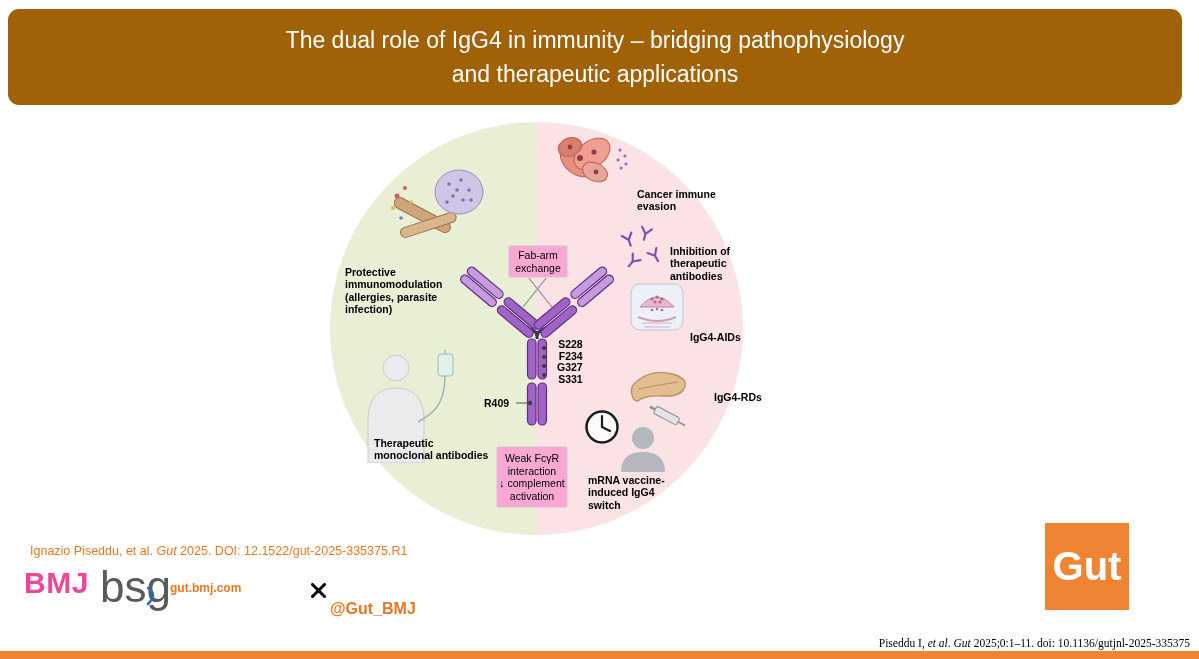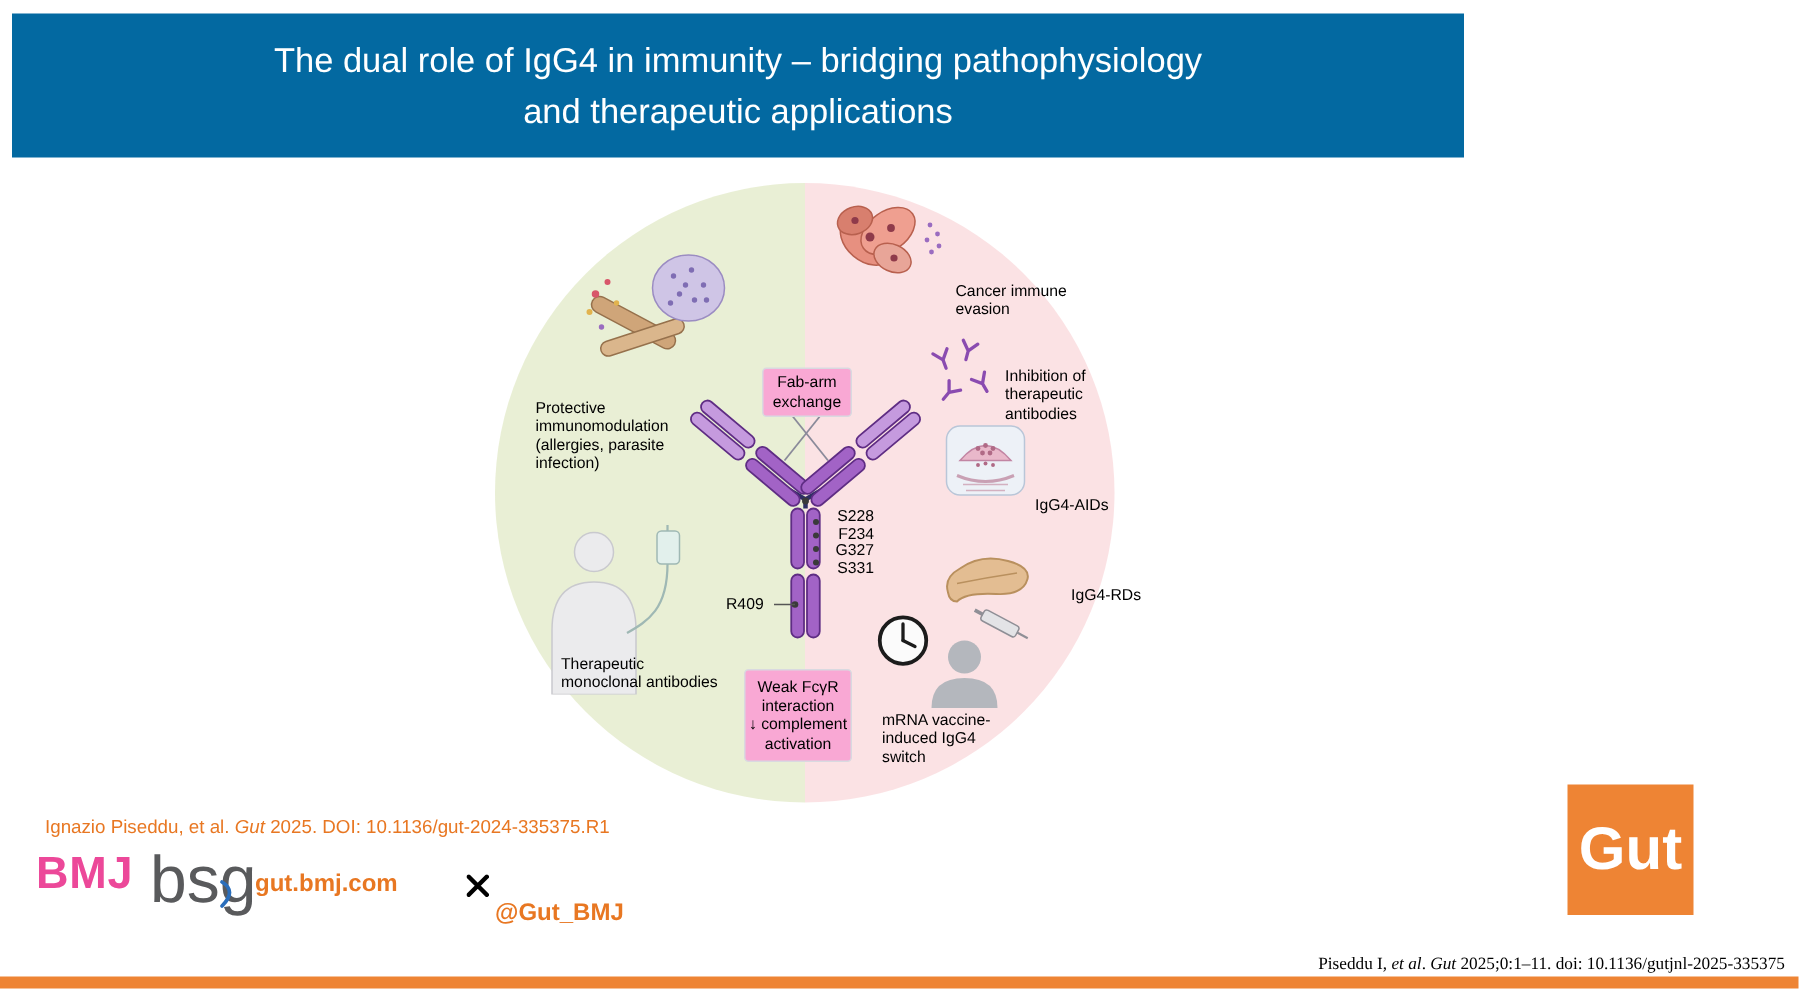--- a/index.html
+++ b/index.html
@@ -5,38 +5,38 @@
   * { margin:0; padding:0; box-sizing:border-box; }
   html,body { background:#fff; }
   body {
     width:1199px; height:659px; position:relative; overflow:hidden;
     font-family:"Liberation Sans", sans-serif; color:#000;
   }
   .pre { white-space:pre-line; }
 
   
   #banner {
-    position:absolute; left:8px; top:9px; width:968px; height:96px;
-    background:#0369a1; display:flex; align-items:center; justify-content:center;
+    position:absolute; left:8px; top:9px; width:1174px; height:96px;
+    background:#a16207; display:flex; align-items:center; justify-content:center;border-radius:11px;
   }
   #banner-title {
     color:#fff; font-size:23px; line-height:1.5; text-align:center; font-weight:400;
   }
 
   
   #circle {
     position:absolute; left:330px; top:122px; width:413px; height:413px;
     border-radius:50%;
     background:linear-gradient(90deg, #e9efd5 0 50%, #fbe2e4 50% 100%);
   }
 
   
-  .lbl { position:absolute; font-size:10.5px; line-height:1.17; color:#000; }
-
-  #lbl-protective  { left:357px; top:266px; }
+  .lbl { position:absolute; font-size:10.5px; line-height:1.17; color:#000;font-weight:bold; }
+
+  #lbl-protective  { left:345px; top:266px; }
   #lbl-therapeutic { left:374px; top:437px; }
   #lbl-cancer      { left:637px; top:188px; }
   #lbl-inhibition  { left:670px; top:245px; }
   #lbl-aids        { left:690px; top:331px; }
   #lbl-rds         { left:690px; top:391px;margin-left:24px; }
   #lbl-mrna        { left:588px; top:474px; }
   #lbl-r409        { left:484px; top:397px; }
 
   #res-stack { left:557px; top:339px;text-align:right; }
   #res-stack div { line-height:11.7px; }
@@ -69,21 +69,21 @@
   #bmj-logo {
     position:absolute; left:24px; top:566px; font-size:30px; font-weight:bold;
     color:#ec4899; letter-spacing:0.5px;
   }
   #bsg-logo {
     position:absolute; left:100px; top:562px; font-size:44px; font-weight:300;
     color:#595a5c;
   }
   #bsg-swash { position:absolute; left:146px; top:586px; width:14px; height:20px; }
   #website {
-    position:absolute; left:170px; top:581px; font-size:16px; font-weight:bold; color:#e87722;
+    position:absolute; left:170px; top:581px; font-size:12px; font-weight:bold; color:#e87722;
   }
   #x-logo { position:absolute; left:311px; top:583px; width:15px; height:15px; }
   #x-handle {
     position:absolute; left:330px; top:600px; font-size:16px; font-weight:bold; color:#e87722;
   }
   #gut-box {
     position:absolute; left:1045px; top:523px; width:84px; height:87px;
     background:#ee8434; color:#fff; display:flex; align-items:center; justify-content:center;
     font-size:40px; font-weight:bold;
   }
@@ -263,21 +263,21 @@
   <div>S331</div>
 </div>
 
 <div id="fab-box" class="note-box pre">Fab-arm
 exchange</div>
 <div id="weak-box" class="note-box pre">Weak FcγR
 interaction
 ↓ complement
 activation</div>
 
-<div id="citation-top"><span>Ignazio Piseddu, et al. </span><span class="it">Gut</span><span> 2025. DOI: 10.1136/gut-2024-335375.R1</span></div>
+<div id="citation-top"><span>Ignazio Piseddu, et al. </span><span class="it">Gut</span><span> 2025. DOI: 12.1522/gut-2025-335375.R1</span></div>
 
 <div id="bmj-logo">BMJ</div>
 <div id="bsg-logo">bsg</div>
 <svg id="bsg-swash" viewBox="0 0 14 20">
   <path d="M2 2 Q12 8 2 18" fill="none" stroke="#2a6ebb" stroke-width="2.5" stroke-linecap="round"></path>
 </svg>
 <div id="website">gut.bmj.com</div>
 <svg id="x-logo" viewBox="0 0 15 15">
   <path d="M1.5 1.5 L13.5 13.5 M13.5 1.5 L1.5 13.5" stroke="#000" stroke-width="3" stroke-linecap="round"></path>
 </svg>

